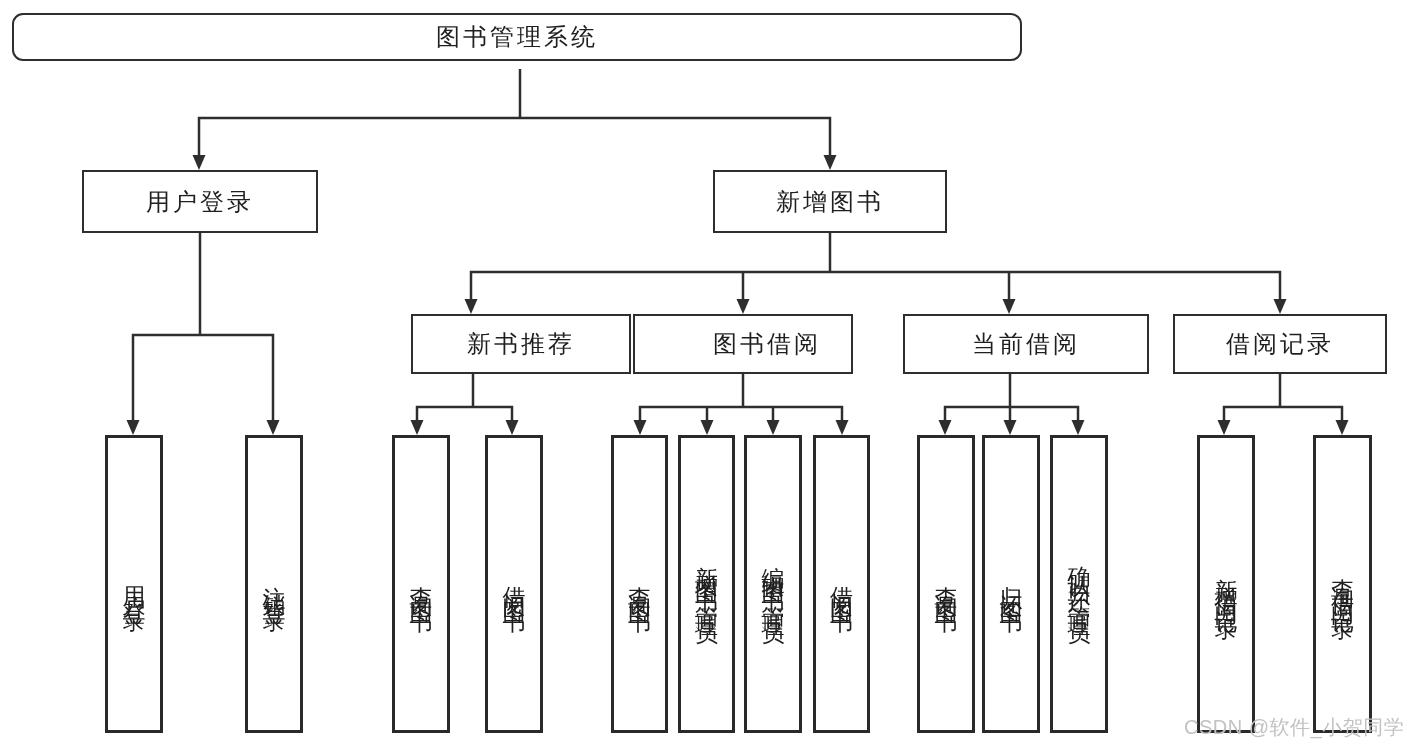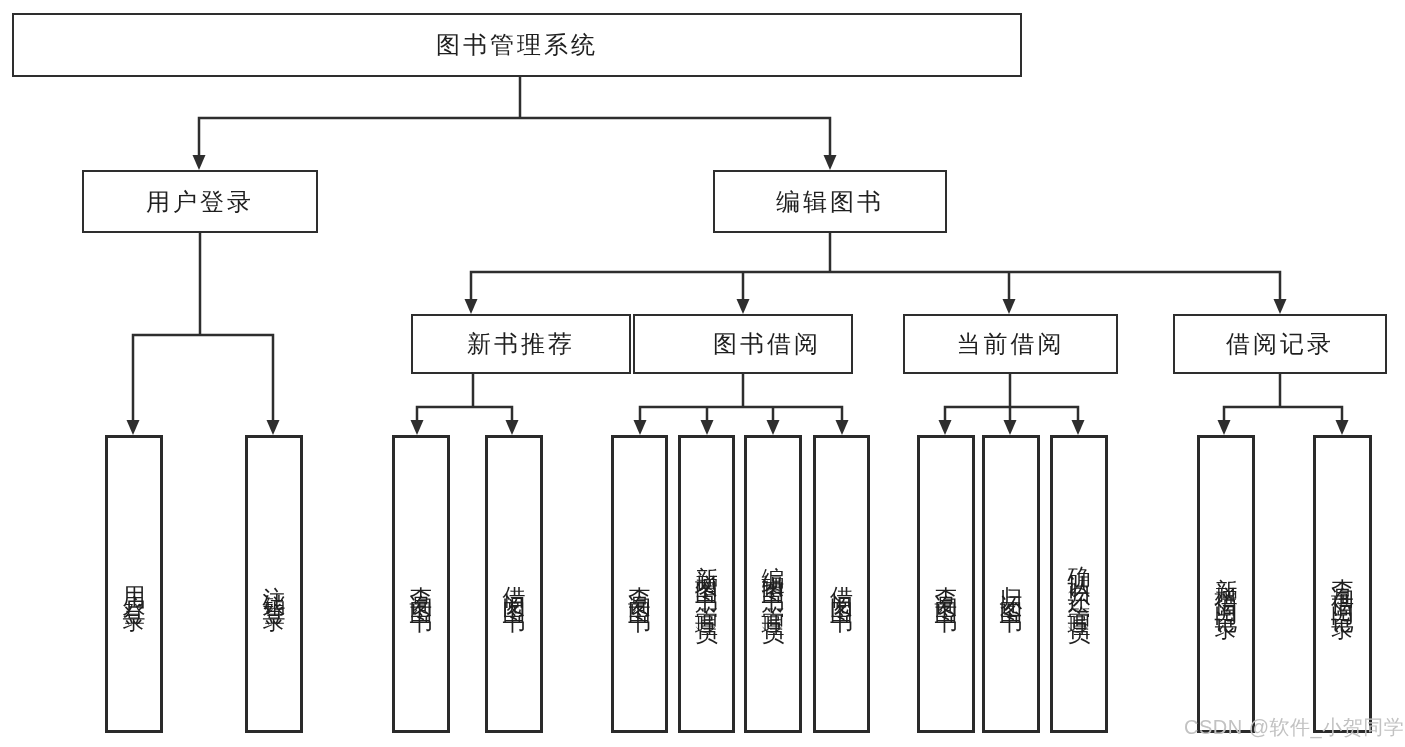--- a/index.html
+++ b/index.html
@@ -102,38 +102,38 @@
       <use href="#ah" transform="translate(773,435)"></use>
       <use href="#ah" transform="translate(842,435)"></use>
       <use href="#ah" transform="translate(945,435)"></use>
       <use href="#ah" transform="translate(1010,435)"></use>
       <use href="#ah" transform="translate(1078,435)"></use>
       <use href="#ah" transform="translate(1224,435)"></use>
       <use href="#ah" transform="translate(1342,435)"></use>
     </g>
   </svg>
 
-  <div class="hbox" style="left:12px; top:13px; width:1010px; height:64px;">
+  <div class="hbox" style="left:12px; top:13px; width:1010px; height:48px;border-radius:11px;">
     <span>图书管理系统</span>
   </div>
 
   <div class="hbox" style="left:82px; top:170px; width:236px; height:63px;">
     <span>用户登录</span>
   </div>
   <div class="hbox" style="left:713px; top:170px; width:234px; height:63px;">
-    <span>编辑图书</span>
+    <span>新增图书</span>
   </div>
 
   <div class="hbox" style="left:363px; top:314px; width:220px; height:60px;margin-left:48px;">
     <span>新书推荐</span>
   </div>
   <div class="hbox" style="left:633px; top:314px; width:220px; height:60px;padding-left:48px;">
     <span>图书借阅</span>
   </div>
-  <div class="hbox" style="left:903px; top:314px; width:215px; height:60px;">
+  <div class="hbox" style="left:903px; top:314px; width:246px; height:60px;">
     <span>当前借阅</span>
   </div>
   <div class="hbox" style="left:1173px; top:314px; width:214px; height:60px;">
     <span>借阅记录</span>
   </div>
 
   <div class="vbox" style="left:105px; top:435px; width:58px; height:298px;">
     <span>用户登录</span>
   </div>
   <div class="vbox" style="left:245px; top:435px; width:58px; height:298px;">

